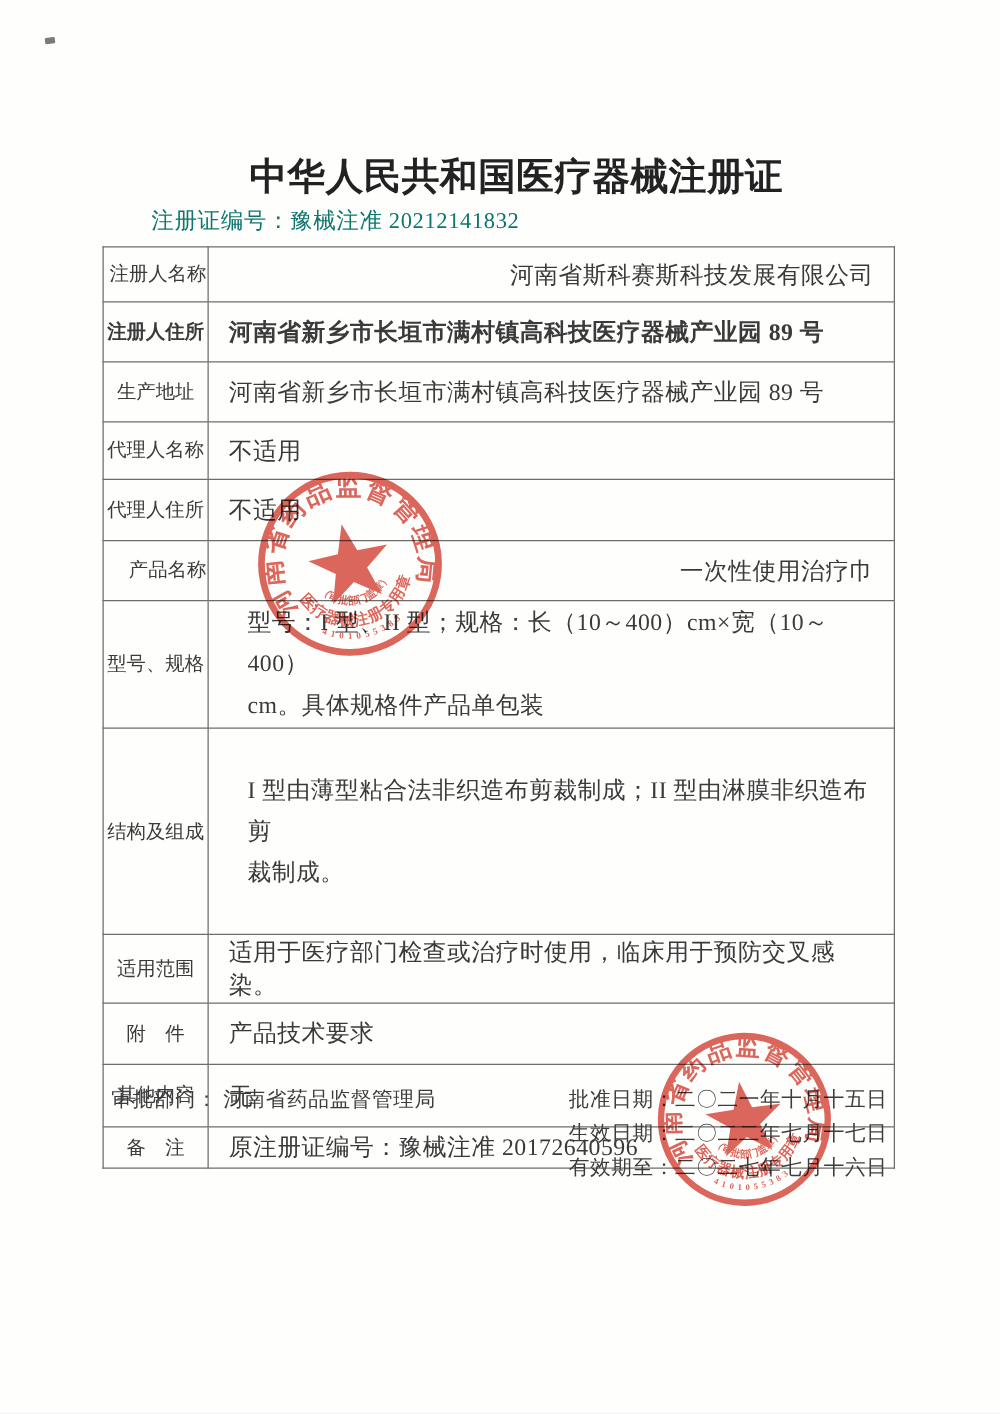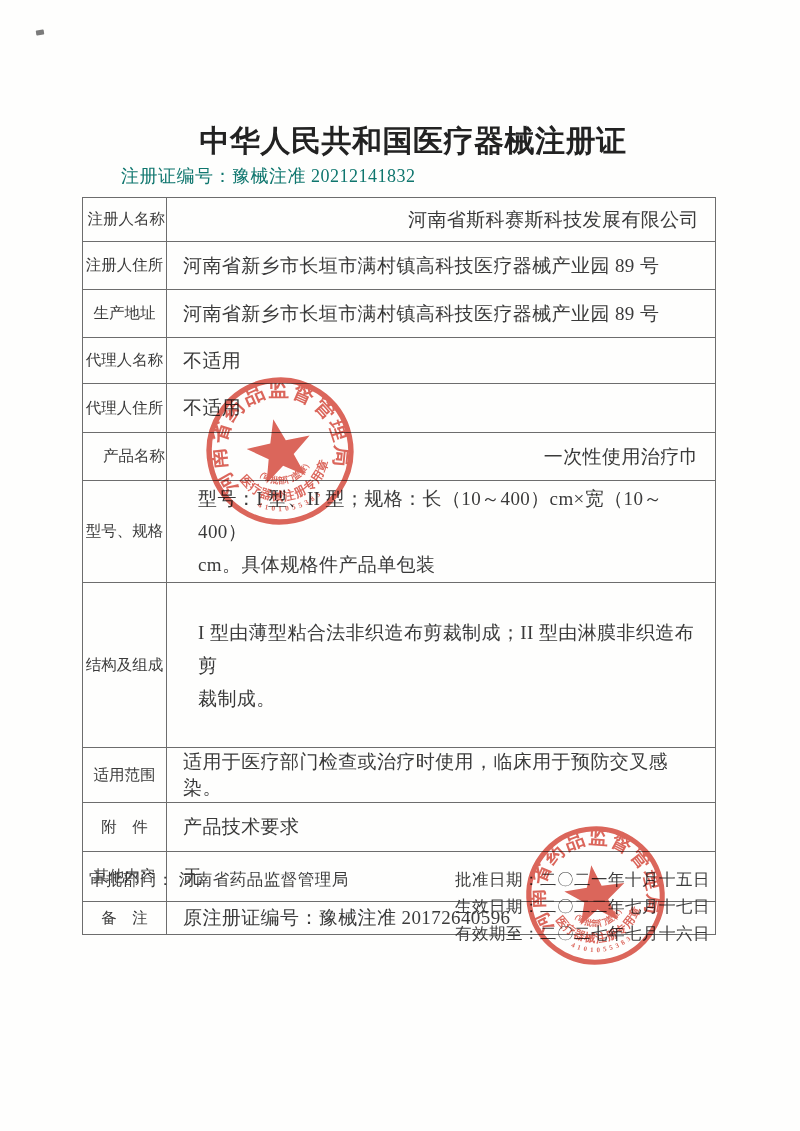--- a/index.html
+++ b/index.html
@@ -30,21 +30,21 @@
   }
   td.lbl {
     width:81px; text-align:center; font-size:15.5px; color:#3b3b3b;
     padding:0 1px;
   }
   td.val {
     font-size:19px; color:#3a3a3a; padding-left:16px; padding-right:16px;
     letter-spacing:0.4px;
   }
   td.val .ln { line-height:33px;margin-left:15px; }
-  tr.r0 td { height:41px;text-align:right; }  tr.r1 td { height:45px; }
+  tr.r0 td { height:41px;text-align:right; }  tr.r1 td { height:45px;font-weight:bold; }
   tr.r2 td { height:45px; }  tr.r3 td { height:43px; }
   tr.r4 td { height:46px; }  tr.r5 td { height:45px;text-align:right; }
   tr.r6 td { height:68px; }  tr.r7 td { height:162px; }
   tr.r8 td { height:45px; }  tr.r9 td { height:46px; }
   tr.r10 td { height:47px; } tr.r11 td { height:30px; }
   .footer-left {
     position:absolute; left:89px; top:869px; font-size:16.5px;
     color:#3c3c3c; letter-spacing:0.5px;
   }
   .footer-dates {

